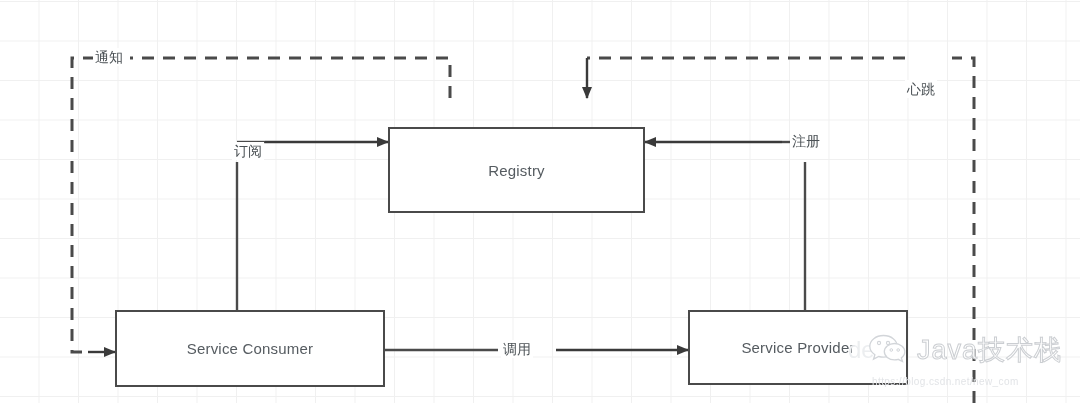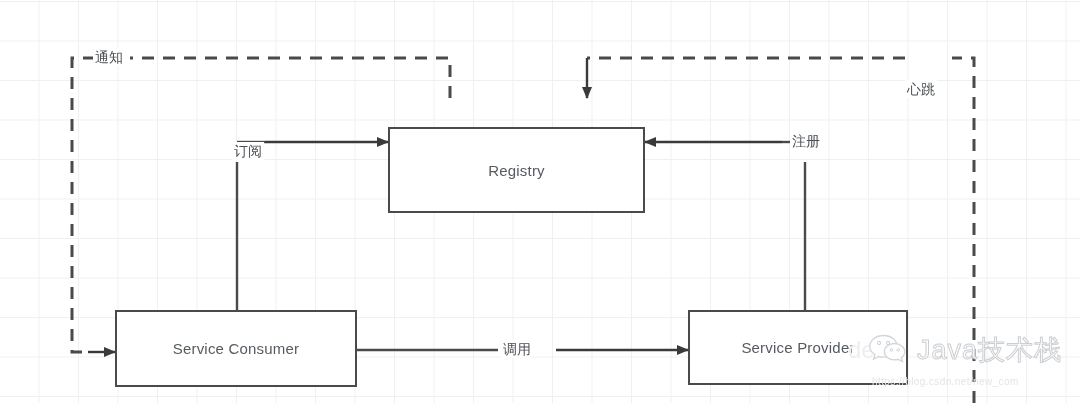--- a/index.html
+++ b/index.html
@@ -134,21 +134,21 @@
     <g>
       <path d="M357,350 L498,350" fill="none" stroke="#4a4a4a" stroke-width="2.4"></path>
       <line x1="556" y1="350" x2="688" y2="350" stroke="#3a3a3a" stroke-width="2.4" marker-end="url(#arrow-r)"></line>
     </g>
   </svg>
 
   <div class="node-box" style="left:388px; top:98px; width:257px; height:86px;margin-top:29px;">
     <span class="node-label">Registry</span>
   </div>
 
-  <div class="node-box" style="left:115px; top:310px; width:242px; height:77px;">
+  <div class="node-box" style="left:115px; top:310px; width:270px; height:77px;">
     <span class="node-label">Service Consumer</span>
   </div>
 
   <div class="node-box" style="left:688px; top:310px; width:220px; height:75px;">
     <span class="node-label">Service Provider</span>
   </div>
 
   <div class="edge-label" style="left:93px; top:48px;">通知</div>
 
   <div class="edge-label" style="left:232px; top:142px;">订阅</div>

